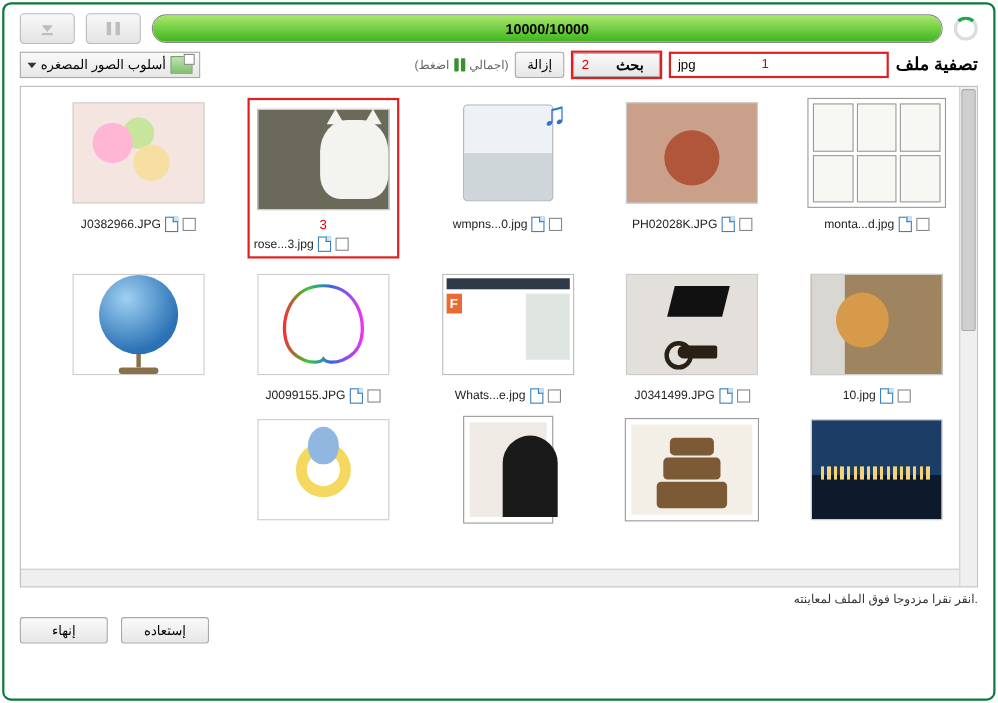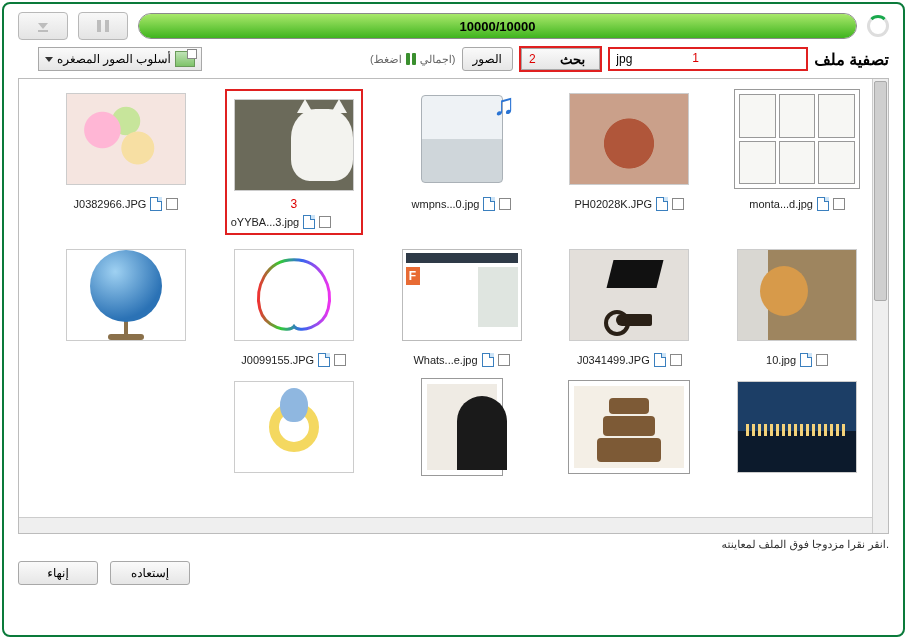--- a/index.html
+++ b/index.html
@@ -34,21 +34,21 @@
   .progress-text { position:absolute; inset:0; display:flex; align-items:center; justify-content:center; font-weight:bold; font-size:13px; color:#000;border-radius:11px; }
   .spinner {
     width:22px; height:22px; border:3px solid #ddd; border-top-color:#19a84c; border-radius:50%;
   }
   .row-info {
     display:flex; justify-content:space-between; align-items:center;
     margin-top:4px; font-size:12px; color:#222;
   }
   .row-filter {
     display:flex; justify-content:space-between; align-items:center;
-    margin-top:6px; gap:2px;margin-left:20px;
+    margin-top:6px; gap:2px;
   }
   .filter-right { display:flex; align-items:center; gap:6px; }
   .btn {
     height: 24px; padding: 0 10px;
     border: 1px solid #a8a8a8; border-radius: 3px;
     background: linear-gradient(#fafafa,#e6e6e6);
     font-size: 12px; cursor:pointer;
   }
   .input-filter { height:24px; width:200px; padding:0 6px; border:2px solid #e02020; font-size:12px; }
   .btn-search-wrap { border:2px solid #e02020; display:flex; align-items:center; }
@@ -169,21 +169,21 @@
     </div>
     <div class="filter-right">
       <span class="hint-search">
         <span>(اضغط</span>
         <span class="pipes">
             <span></span>
             <span></span>
           </span>
         <span>اجمالي)</span>
       </span>
-      <button class="btn">الصور</button>
+      <button class="btn">إزالة</button>
       <div class="btn-search-wrap" style="position:relative;">
         <span class="annot" style="position:absolute; left:4px;">2</span>
         <button class="btn-search" style="padding-left:38px;">بحث</button>
       </div>
       <div style="position:relative;">
         <input class="input-filter" value="jpg" style="">
         <span class="annot" style="position:absolute; left:80px; top:4px;">1</span>
       </div>
       <span class="label-bold">تصفية ملف</span>
     </div>
@@ -236,21 +236,21 @@
 
       <div class="item">
         <div class="highlight-box" style="position:relative;">
           <div class="thumb" style="position:relative;">
             <div class="ph ph-cat">
                 <div class="catbody"></div>
               </div>
             <span class="annot3">3</span>
           </div>
           <div class="cap" style="margin-top:20px;">
-              <span>oYYBA...3.jpg</span>
+              <span>rose...3.jpg</span>
               <span class="doc-icon"></span>
               <span class="chk"></span>
             </div>
         </div>
       </div>
 
       <div class="item">
         <div class="thumb">
             <div class="ph ph-hearts"></div>
           </div>

